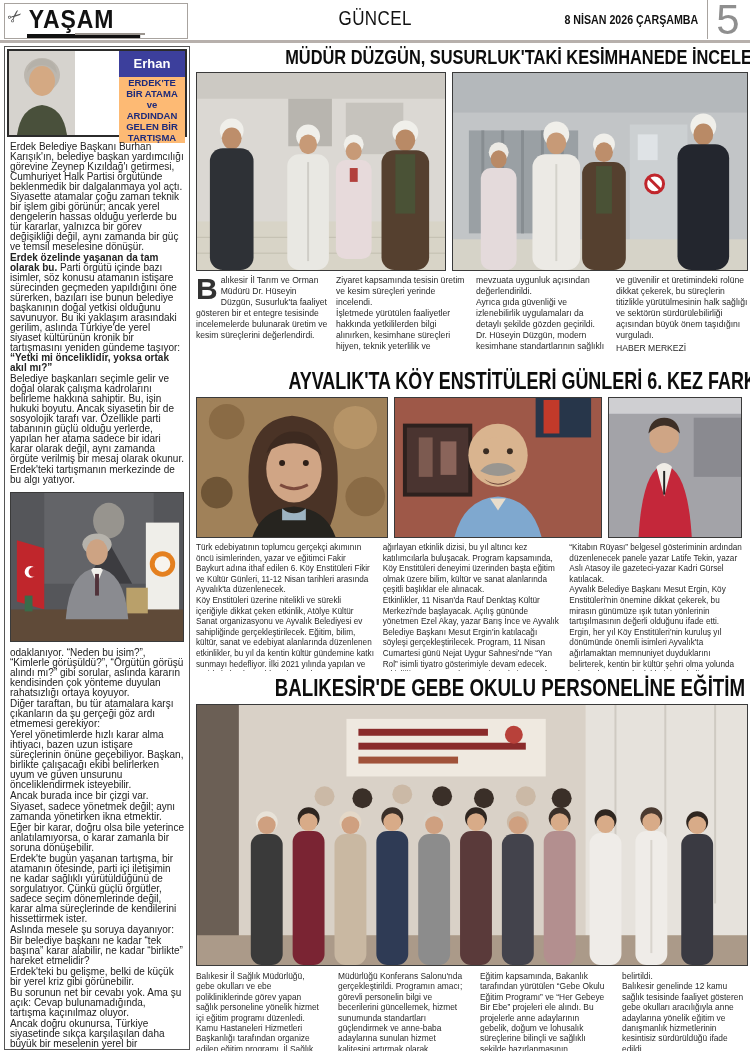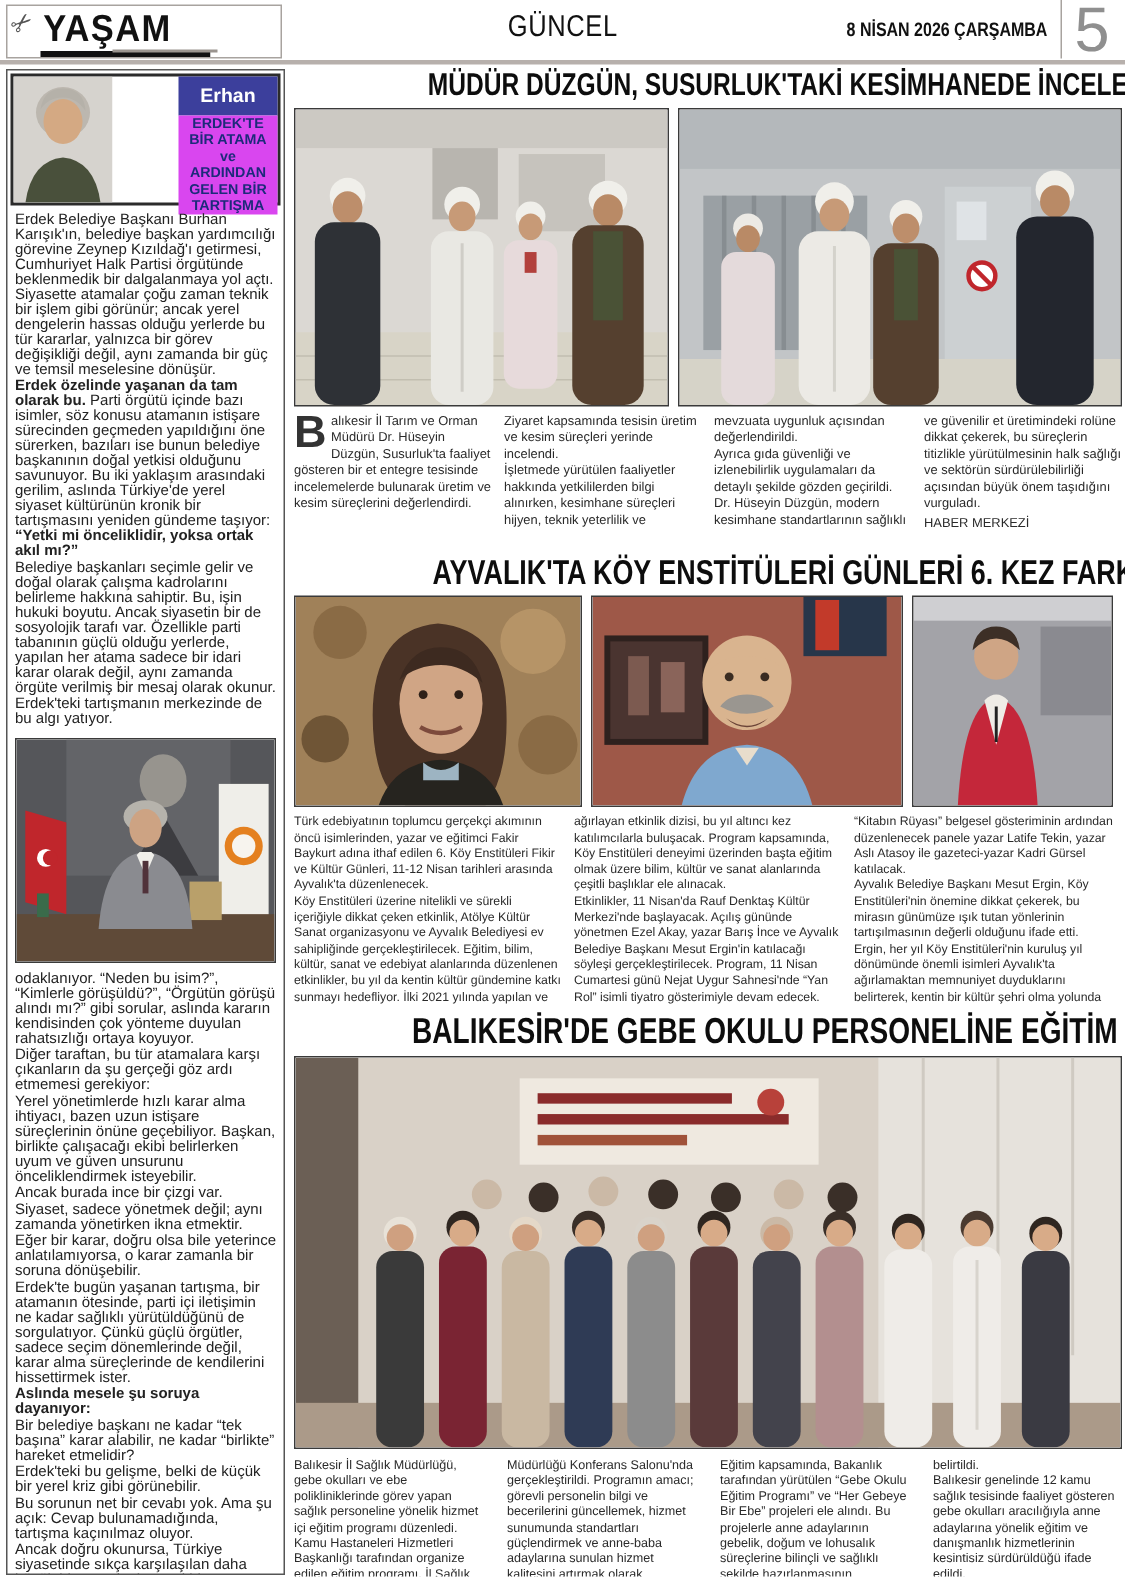--- a/index.html
+++ b/index.html
@@ -20,21 +20,21 @@
   .pagenum{position:absolute;right:2px;top:0;width:40px;height:39px;border-left:1px solid #a8a39f;
            font-size:42px;font-weight:400;color:#8f8f8f;text-align:center;line-height:40px;}
   
   .col-left{position:absolute;top:46px;left:4px;width:186px;bottom:3px;border:1px solid #555;
             box-sizing:border-box;overflow:hidden;background:#fff;}
   .author-box{display:flex;border:2px solid #2b2b2b;margin:2px;height:84px;}
   .author-photo{width:66px;height:100%;flex:none;}
   .author-right{flex:1;display:flex;flex-direction:column;margin-left:44px;}
   .author-name{background:#3c3f9c;color:#fff;font-weight:bold;font-size:13px;text-align:center;
                line-height:26px;height:26px;}
-  .author-title{background:#d946ef;color:#1d2a7a;font-weight:bold;font-size:9.5px;flex:1;
+  .author-title{background:#fdba74;color:#1d2a7a;font-weight:bold;font-size:9.5px;flex:1;
                 display:flex;align-items:center;justify-content:center;text-align:center;padding:0 4px;line-height:11px;}
   .col-left-text{padding:3px 5px;font-size:10px;line-height:10px;color:#222;}
   .col-left-text p{margin:0 0 1px 0;}
   .mayor-figure{margin:3px 5px;height:150px;}
   .mayor-figure svg{width:100%;height:100%;display:block;}
   
   .col-right{position:absolute;top:44px;left:196px;width:552px;}
   .headline{text-align:center;font-weight:bold;color:#0d0d0d;white-space:nowrap;overflow:visible;}
   .headline span{display:inline-block;transform:scaleX(.78);transform-origin:center;}
   .h1{font-size:21px;height:26px;line-height:26px;}
@@ -115,21 +115,21 @@
       </svg>
     </figure>
     <div class="col-left-text">
         <p><span>odaklanıyor. “Neden bu isim?”, “Kimlerle görüşüldü?”, “Örgütün görüşü alındı mı?” gibi sorular, aslında kararın kendisinden çok yönteme duyulan rahatsızlığı ortaya koyuyor.</span></p>
         <p><span>Diğer taraftan, bu tür atamalara karşı çıkanların da şu gerçeği göz ardı etmemesi gerekiyor:</span></p>
         <p><span> Yerel yönetimlerde hızlı karar alma ihtiyacı, bazen uzun istişare süreçlerinin önüne geçebiliyor. Başkan, birlikte çalışacağı ekibi belirlerken uyum ve güven unsurunu önceliklendirmek isteyebilir.</span></p>
         <p><span>Ancak burada ince bir çizgi var.</span></p>
         <p><span>Siyaset, sadece yönetmek değil; aynı zamanda yönetirken ikna etmektir.</span></p>
         <p><span>Eğer bir karar, doğru olsa bile yeterince anlatılamıyorsa, o karar zamanla bir soruna dönüşebilir.</span></p>
         <p><span>Erdek'te bugün yaşanan tartışma, bir atamanın ötesinde, parti içi iletişimin ne kadar sağlıklı yürütüldüğünü de sorgulatıyor. Çünkü güçlü örgütler, sadece seçim dönemlerinde değil, karar alma süreçlerinde de kendilerini hissettirmek ister.</span></p>
-        <p><span style="font-weight: bold;">Aslında mesele şu soruya dayanıyor:</span></p>
+        <p><span style="font-weight: normal;">Aslında mesele şu soruya dayanıyor:</span></p>
         <p><span>Bir belediye başkanı ne kadar “tek başına” karar alabilir, ne kadar “birlikte” hareket etmelidir?</span></p>
         <p><span>Erdek'teki bu gelişme, belki de küçük bir yerel kriz gibi görünebilir.</span></p>
         <p><span>Bu sorunun net bir cevabı yok. Ama şu açık: Cevap bulunamadığında, tartışma kaçınılmaz oluyor.</span></p>
         <p><span>Ancak doğru okunursa, Türkiye siyasetinde sıkça karşılaşılan daha büyük bir meselenin yerel bir yansımasıdır: Yetki ile katılım arasındaki denge ve siyaset, tam da o dengeyi kurabilme sanatıdır.</span></p>
       </div>
   </aside>
 
   <main class="col-right">
 
     <section>

